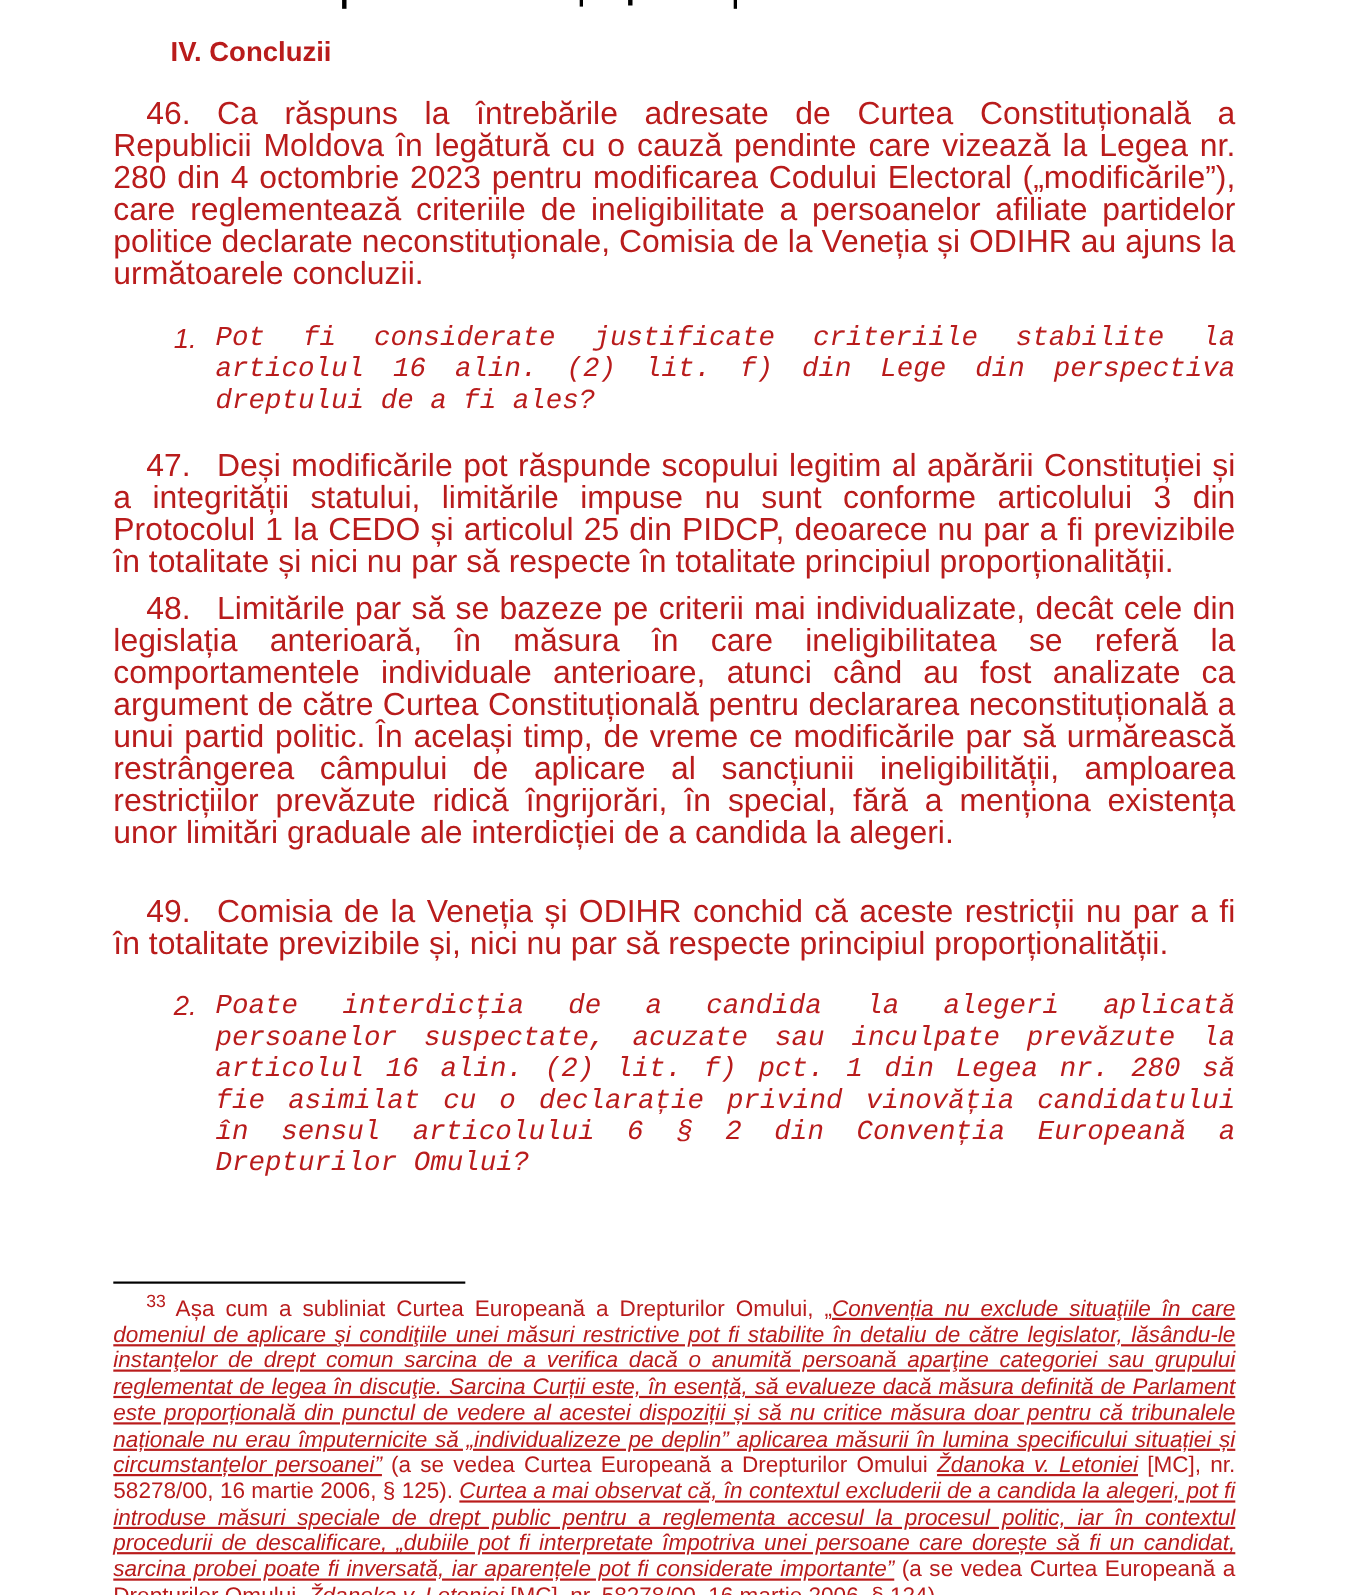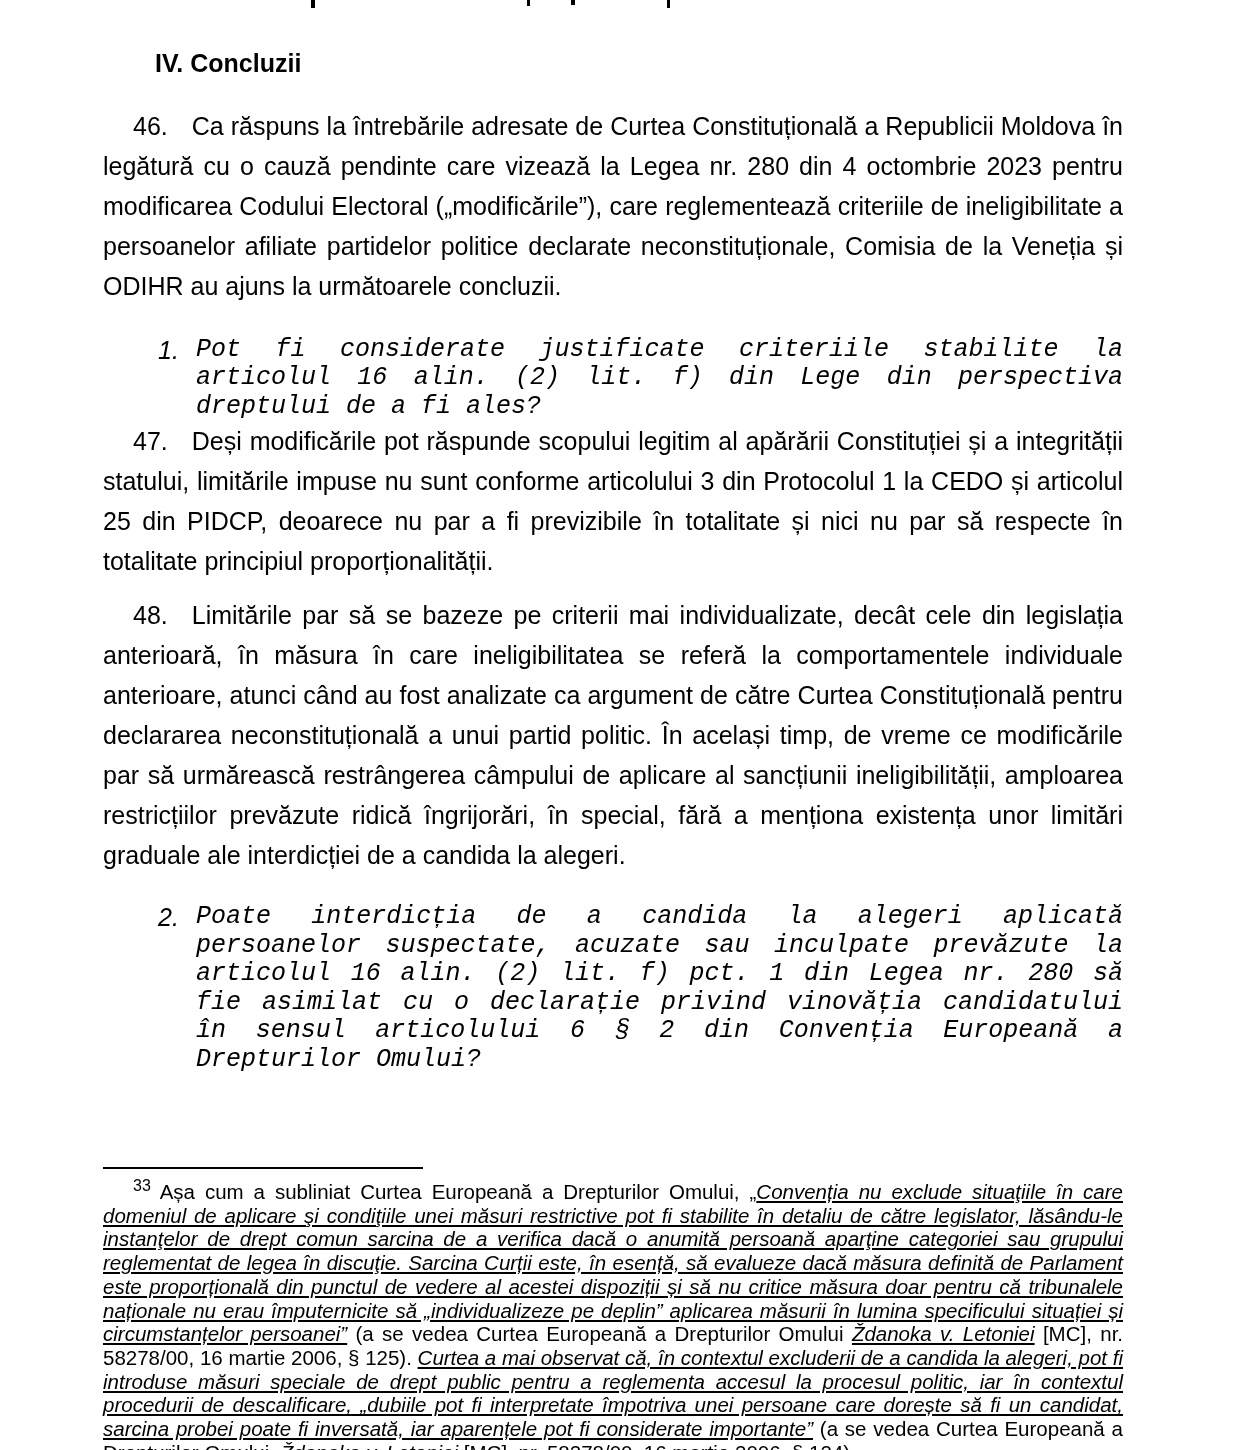--- a/index.html
+++ b/index.html
@@ -1,47 +1,47 @@
 <!DOCTYPE html>
 <html><head>
 <meta charset="utf-8">
 <style>
   html,body{margin:0;padding:0;background:#ffffff;}
   .page{
     position:relative;
     width:1242px;height:1450px;
-    background:#ffffff;color:#000000;
+    background:#ffffff;color:#b91c1c;
     box-sizing:border-box;
-    padding:16px 119px 0 103px;
+    padding:0 119px 0 103px;
     overflow:hidden;
     font-family:"Liberation Sans", sans-serif;
   }
   .frag{position:absolute;top:0;background:#000;display:block;}
   .heading{
     font-size:25px;line-height:28.5px;font-weight:bold;
     margin:33px 0 0 52px;
   }
   .para{
-    font-size:25px;line-height:40px;
+    font-size:29px;line-height:29px;
     text-align:justify;
     text-indent:30px;
     margin:0;
   }
   .tab{display:inline-block;width:24px;}
   .question{
     display:flex;
     margin:0 0 0 55px;
     font-size:25px;line-height:28.5px;
     font-style:italic;
   }
   .qnum{width:38px;flex-shrink:0;}
   .qtext{flex:1;text-align:justify;font-family:Liberation Mono, monospace;}
   .mt-p46{margin-top:28px;}
   .mt-q1{margin-top:30px;}
-  .mt-p47{}
+  .mt-p47{margin-top:31px;}
   .mt-p48{margin-top:14px;}
   .mt-p49{margin-top:43px;}
   .mt-q2{margin-top:28px;}
   .fnrule{
     margin-top:93px;
     width:320px;height:0;
     border-top:2px solid #000;
   }
   .footnote{
     margin-top:11px;
@@ -71,20 +71,21 @@
 
   <div class="question mt-q1">
     <div class="qnum">1.</div>
     <div class="qtext">Pot fi considerate justificate criteriile stabilite la articolul 16 alin. (2) lit. f) din Lege din perspectiva dreptului de a fi ales?</div>
   </div>
 
   <p class="para mt-p47"><span>47.</span><span class="tab"></span><span>Deși modificările pot răspunde scopului legitim al apărării Constituției și a integrității statului, limitările impuse nu sunt conforme articolului 3 din Protocolul 1 la CEDO și articolul 25 din PIDCP, deoarece nu par a fi previzibile în totalitate și nici nu par să respecte în totalitate principiul proporționalității.</span></p>
 
   <p class="para mt-p48"><span>48.</span><span class="tab"></span><span>Limitările par să se bazeze pe criterii mai individualizate, decât cele din legislația anterioară, în măsura în care ineligibilitatea se referă la comportamentele individuale anterioare, atunci când au fost analizate ca argument de către Curtea Constituțională pentru declararea neconstituțională a unui partid politic. În același timp, de vreme ce modificările par să urmărească restrângerea câmpului de aplicare al sancțiunii ineligibilității, amploarea restricțiilor prevăzute ridică îngrijorări, în special, fără a menționa existența unor limitări graduale ale interdicției de a candida la alegeri.</span></p>
 
+  <p class="para mt-p49"><span>49.</span><span class="tab"></span><span>Comisia de la Veneția și ODIHR conchid că aceste restricții nu par a fi în totalitate previzibile și, nici nu par să respecte principiul proporționalității.</span></p>
 
   <div class="question mt-q2">
     <div class="qnum">2.</div>
     <div class="qtext">Poate interdicția de a candida la alegeri aplicată persoanelor suspectate, acuzate sau inculpate prevăzute la articolul 16 alin. (2) lit. f) pct. 1 din Legea nr. 280 să fie asimilat cu o declarație privind vinovăția candidatului în sensul articolului 6 § 2 din Convenția Europeană a Drepturilor Omului?</div>
   </div>
 
   <div class="fnrule"></div>
 
   <p class="footnote"><sup>33</sup><span class="fn-r"> Așa cum a subliniat Curtea Europeană a Drepturilor Omului, „</span><span class="fn-i">Convenția nu exclude situaţiile în care domeniul de aplicare şi condiţiile unei măsuri restrictive pot fi stabilite în detaliu de către legislator, lăsându-le instanţelor de drept comun sarcina de a verifica dacă o anumită persoană aparţine categoriei sau grupului reglementat de legea în discuţie. Sarcina Curții este, în esență, să evalueze dacă măsura definită de Parlament este proporțională din punctul de vedere al acestei dispoziții și să nu critice măsura doar pentru că tribunalele naționale nu erau împuternicite să „individualizeze pe deplin” aplicarea măsurii în lumina specificului situației și circumstanțelor persoanei”</span><span class="fn-r"> (a se vedea Curtea Europeană a Drepturilor Omului </span><span class="fn-i">Ždanoka v. Letoniei</span><span class="fn-r"> [MC], nr. 58278/00, 16 martie 2006, § 125). </span><span class="fn-i">Curtea a mai observat că, în contextul excluderii de a candida la alegeri, pot fi introduse măsuri speciale de drept public pentru a reglementa accesul la procesul politic, iar în contextul procedurii de descalificare, „dubiile pot fi interpretate împotriva unei persoane care dorește să fi un candidat, sarcina probei poate fi inversată, iar aparențele pot fi considerate importante”</span><span class="fn-r"> (a se vedea Curtea Europeană a Drepturilor Omului, </span><span class="fn-i">Ždanoka v. Letoniei</span><span class="fn-r"> [MC], nr. 58278/00, 16 martie 2006, § 124).</span></p>
 

